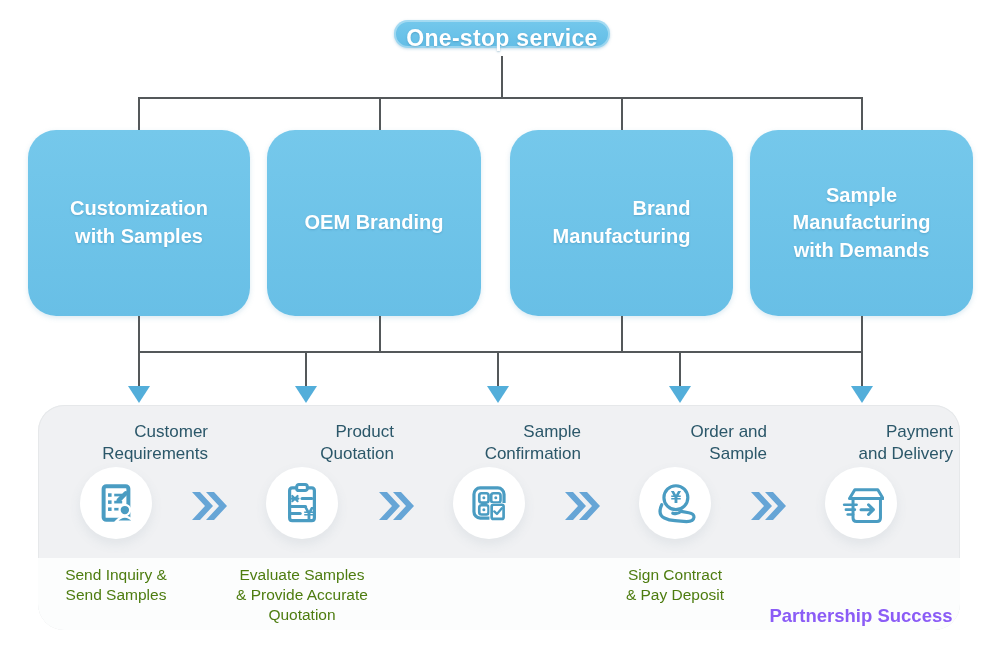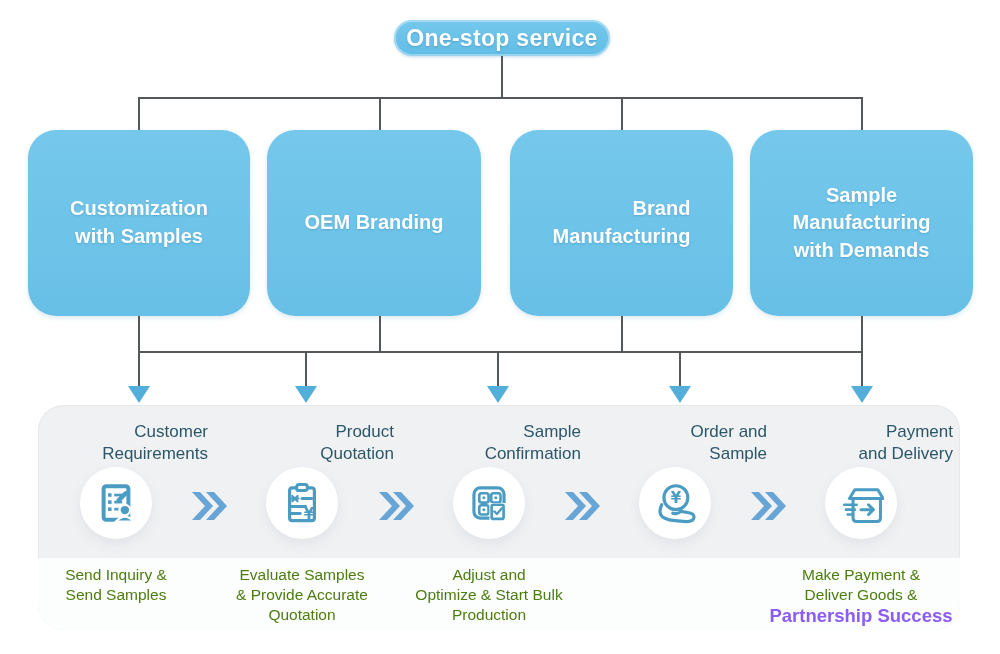--- a/index.html
+++ b/index.html
@@ -1,19 +1,19 @@
 <!DOCTYPE html>
 <html><head>
 <meta charset="utf-8">
 <style>
   html,body{margin:0;padding:0;background:#ffffff;}
   .stage{position:relative;width:1000px;height:654px;background:#ffffff;overflow:hidden;
          font-family:"Liberation Sans", sans-serif;}
   
-  .pill{position:absolute;left:394px;top:20px;width:216px;height:36px;border-radius:19px;
+  .pill{position:absolute;left:394px;top:20px;width:216px;height:28px;border-radius:19px;
         background:linear-gradient(180deg,#74c8ec,#62bde6);
         box-shadow:0 1px 3px rgba(80,150,190,.35), inset 0 0 0 2px rgba(255,255,255,.35);
         color:#ffffff;font-size:23px;font-weight:700;text-align:center;line-height:36px;
         letter-spacing:.3px;text-shadow:0 1px 2px rgba(40,110,150,.35);}
   
   .line{position:absolute;background:#54585a;}
   .vline{width:1.5px;}
   .hline{height:1.5px;}
   
   .sbox{position:absolute;top:130px;height:186px;border-radius:28px;
@@ -135,53 +135,50 @@
           <circle cx="20.2" cy="20.2" r="1.7" fill="currentColor"></circle>
           <rect x="28.5" y="15" width="10.5" height="10.5" rx="2.5" fill="none" stroke="currentColor" stroke-width="3"></rect>
           <circle cx="33.7" cy="20.2" r="1.7" fill="currentColor"></circle>
           <rect x="15" y="28.5" width="10.5" height="10.5" rx="2.5" fill="none" stroke="currentColor" stroke-width="3"></rect>
           <circle cx="20.2" cy="33.7" r="1.7" fill="currentColor"></circle>
           <rect x="26.5" y="26" width="19" height="21" fill="#ffffff"></rect>
           <rect x="29" y="28" width="13.5" height="16" rx="2" fill="#ffffff" stroke="currentColor" stroke-width="3"></rect>
           <path d="M32 35.5 l3 3 l5.5 -6.5" fill="none" stroke="currentColor" stroke-width="2.6" stroke-linecap="round" stroke-linejoin="round"></path>
         </svg>
       </div>
-      <div class="step-desc">Adjust and
-Optimize &amp; Start Bulk
-Production</div>
     </div>
 
     <div class="step" style="left:545px;">
       <div class="step-title">Order and
 Sample</div>
       <div class="icon-circle">
         <svg width="46" height="46" viewBox="0 0 52 52">
           <circle cx="27" cy="20" r="13.5" fill="none" stroke="currentColor" stroke-width="3.6"></circle>
           <text x="27" y="26.5" text-anchor="middle" font-family="DejaVu Sans, sans-serif" font-size="17" font-weight="bold" fill="currentColor">¥</text>
           <path d="M11 28 q-5 11 3 15 q5 2.5 12 3 l13 1 q8 0 8.5 -5 q0 -4 -6 -5 l-8.5 -1.5" fill="none" stroke="currentColor" stroke-width="3.6" stroke-linecap="round" stroke-linejoin="round"></path>
           <path d="M33 35 q-4 4.5 -9.5 2.5" fill="none" stroke="currentColor" stroke-width="3.6" stroke-linecap="round"></path>
         </svg>
       </div>
+      <div class="step-desc">Sign Contract
+&amp; Pay Deposit</div>
     </div>
 
     <div class="step" style="left:731px;">
       <div class="step-title">Payment
 and Delivery</div>
       <div class="icon-circle">
         <svg width="46" height="46" viewBox="0 0 52 52">
           <path d="M13 21 L19 11 H45 L51 21 Z" fill="none" stroke="currentColor" stroke-width="3.4" stroke-linejoin="round"></path>
           <path d="M17 21 V43 q0 4 4 4 H44 q4 0 4 -4 V21" fill="none" stroke="currentColor" stroke-width="3.4" stroke-linecap="round"></path>
           <path d="M7 28 H21" stroke="currentColor" stroke-width="3" stroke-linecap="round"></path>
           <path d="M9 33.5 H19" stroke="currentColor" stroke-width="3" stroke-linecap="round"></path>
           <path d="M11 39 H17" stroke="currentColor" stroke-width="3" stroke-linecap="round"></path>
           <path d="M26 33.5 H39 M34.5 28 l5.5 5.5 l-5.5 5.5" fill="none" stroke="currentColor" stroke-width="3.4" stroke-linecap="round" stroke-linejoin="round"></path>
         </svg>
       </div>
-      <div class="step-desc">Make Payment &amp;
-Deliver Goods &amp;</div>
       <div class="step-desc-highlight">Partnership Success</div>
     </div>
 
     <div class="chevron" style="left:153px;">
       <svg width="36" height="30" viewBox="0 0 36 30">
           <path d="M1 1 h8 l13 14 l-13 14 h-8 l13 -14 z" fill="currentColor"></path>
           <path d="M15 1 h8 l13 14 l-13 14 h-8 l13 -14 z" fill="currentColor"></path>
         </svg>
     </div>
     <div class="chevron" style="left:340px;">

